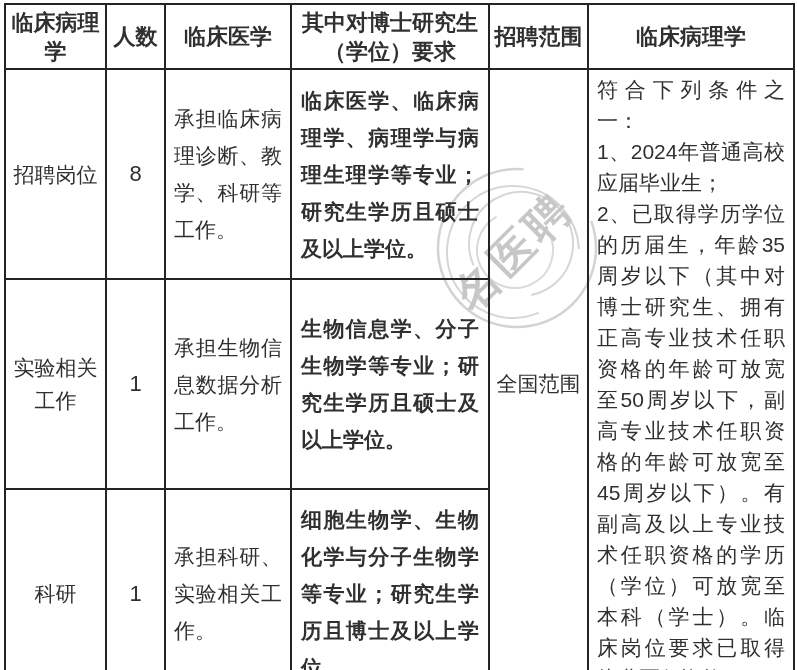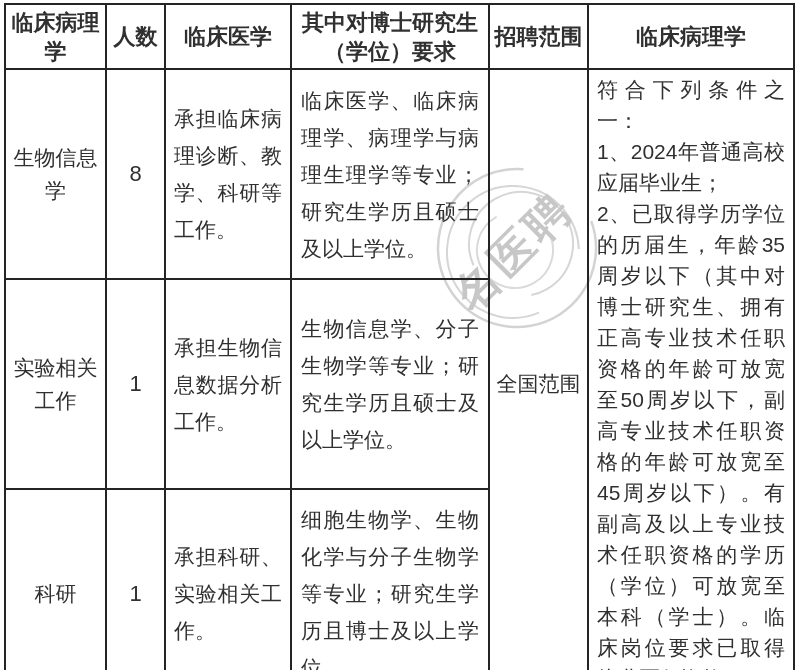--- a/index.html
+++ b/index.html
@@ -82,20 +82,21 @@
   }
   .cell-duty {
     padding: 17px 8px;
     line-height: 37px;
     text-align: justify;
   }
   .cell-major {
     padding: 4px 9px;
     line-height: 37px;
     text-align: justify;
+    font-weight: bold;
   }
   .cell-scope {
     text-align: center;
     line-height: 30px;
   }
   .cell-other {
     padding: 4px 8px;
     line-height: 31px;
     text-align: justify;
     white-space: pre-line;
@@ -131,21 +132,21 @@
           <tr>
         <th>临床病理学</th>
         <th>人数</th>
         <th>临床医学</th>
         <th>其中对博士研究生
 （学位）要求</th>
         <th>招聘范围</th>
         <th>临床病理学</th>
       </tr>
       <tr class="body-row">
-        <td class="cell-pos">生物信息学</td>
+        <td class="cell-pos">招聘岗位</td>
         <td class="cell-count">8</td>
         <td class="cell-duty">承担临床病理诊断、教学、科研等工作。</td>
         <td class="cell-major">临床医学、临床病理学、病理学与病理生理学等专业；研究生学历且硕士及以上学位。</td>
         <td class="cell-scope" rowspan="3">全国范围</td>
         <td class="cell-other" rowspan="3">符合下列条件之一：
 1、2024年普通高校应届毕业生；
 2、已取得学历学位的历届生，年龄35周岁以下（其中对博士研究生、拥有正高专业技术任职资格的年龄可放宽至50周岁以下，副高专业技术任职资格的年龄可放宽至45周岁以下）。有副高及以上专业技术任职资格的学历（学位）可放宽至本科（学士）。临床岗位要求已取得执业医师资格。</td>
       </tr>
       <tr class="body-row">
         <td class="cell-pos">实验相关工作</td>

